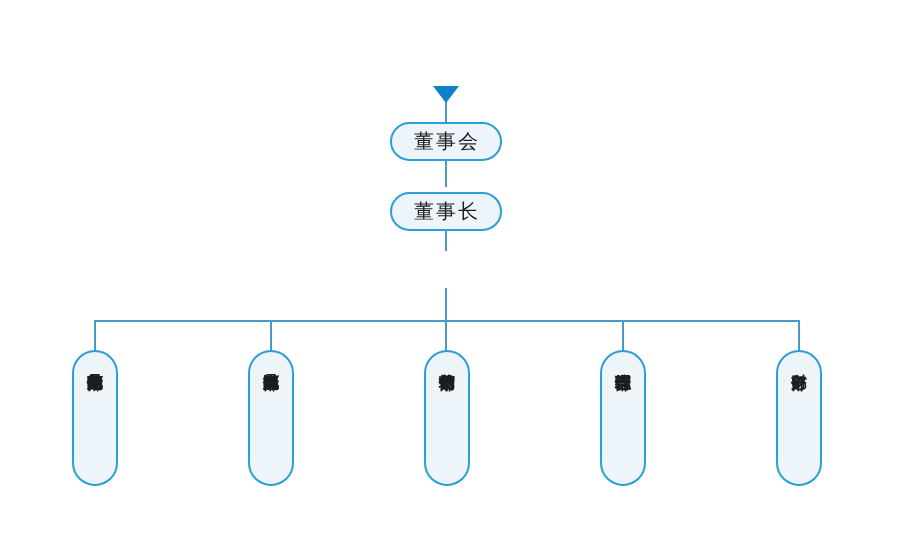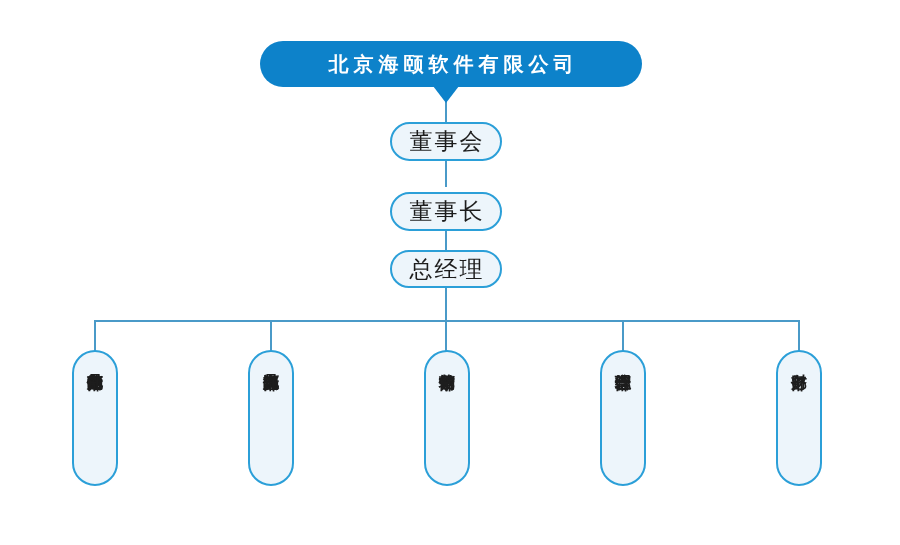--- a/index.html
+++ b/index.html
@@ -56,21 +56,21 @@
     z-index: 2;
   }
   .pill {
     left: 390px;
     width: 112px;
     height: 39px;
     background: var(--node-fill, #edf5fb);
     border: 2px solid var(--node-border, #2b9fd8);
     border-radius: 20px;
     color: var(--node-text, #1d1d1d);
-    font-size: 23px;
+    font-size: 20px;
     letter-spacing: 2px;
     text-indent: 2px;
     z-index: 3;
   }
   .dept {
     top: 350px;
     width: 46px;
     height: 136px;
     background: var(--node-fill, #edf5fb);
     border: 2px solid var(--node-border, #2b9fd8);
@@ -99,33 +99,27 @@
   <div class="line v" style="left:445px; top:160px; height:27px;"></div>
   <div class="line v" style="left:445px; top:224px; height:27px;"></div>
   <div class="line v" style="left:445px; top:288px; height:34px;"></div>
   <div class="line h" style="left:94px;  top:320px; width:706px;"></div>
   <div class="line v" style="left:94px;  top:320px; height:31px;"></div>
   <div class="line v" style="left:270px; top:320px; height:31px;"></div>
   <div class="line v" style="left:445px; top:320px; height:31px;"></div>
   <div class="line v" style="left:622px; top:320px; height:31px;"></div>
   <div class="line v" style="left:798px; top:320px; height:31px;"></div>
 
-  <div class="node root-node">
-    <span>北京海颐软件有限公司</span>
-  </div>
   <div class="root-tail"></div>
 
   <div class="node pill" style="top:122px;">
     <span>董事会</span>
   </div>
   <div class="node pill" style="top:192px;">
     <span>董事长</span>
-  </div>
-  <div class="node pill" style="top:250px; height:38px;">
-    <span>总经理</span>
   </div>
 
   <div class="node dept" style="left:72px;">
     <span class="vtext">电力营销产品部</span>
   </div>
   <div class="node dept" style="left:248px;">
     <span class="vtext">电力资源产品部</span>
   </div>
   <div class="node dept" style="left:424px;">
     <span class="vtext">市场营销部</span>

